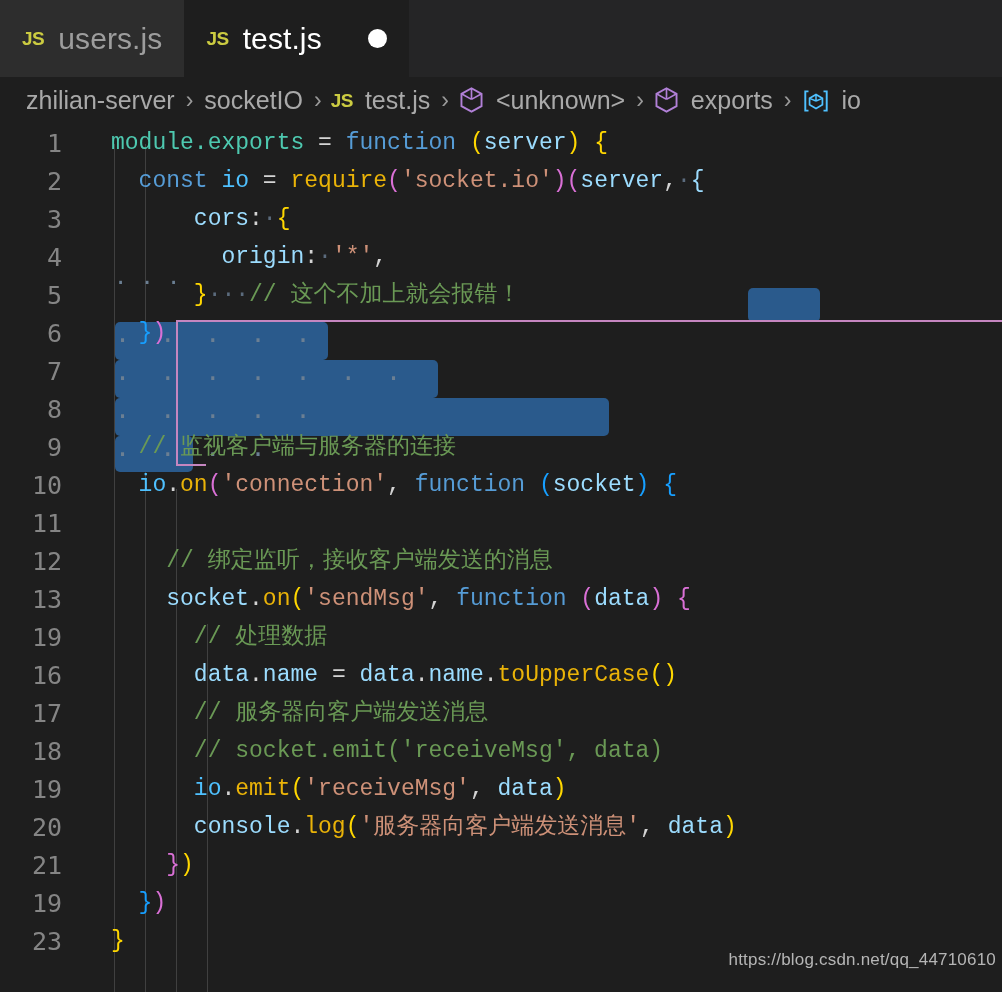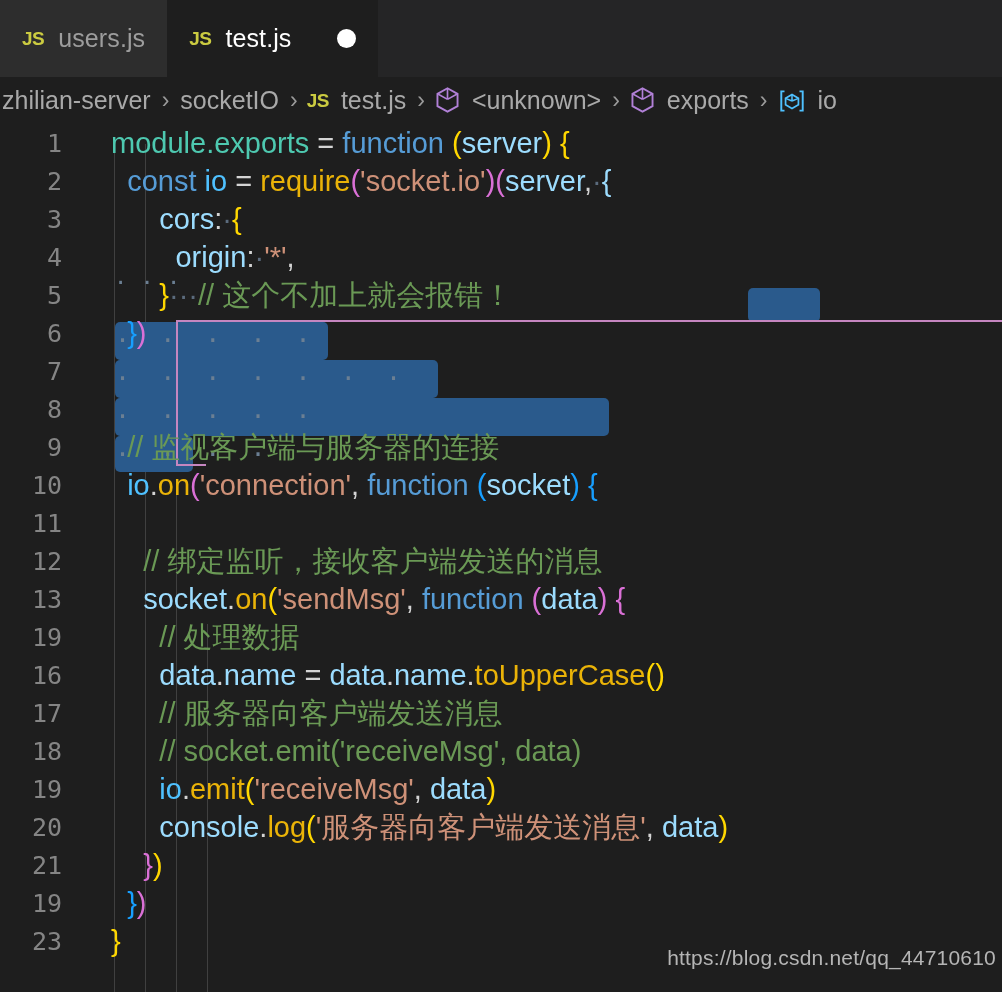--- a/index.html
+++ b/index.html
@@ -43,21 +43,21 @@
   }
   .tab-icon {
     font-weight: bold;
     font-size: 19px;
     color: #cbcb41;
     margin-right: 14px;
     letter-spacing: -0.5px;
     font-family: "Liberation Sans", sans-serif;
   }
   .tab-label {
-    font-size: 25px;
+    font-size: 30px;
     letter-spacing: 0.1px;
   }
   .tab-dirty {
     width: 19px;
     height: 19px;
     border-radius: 50%;
     background: #ffffff;
     margin-left: 46px;
     flex: none;
   }
@@ -65,21 +65,21 @@
     flex: 1;
     background: #252526;
   }
 
   
   .breadcrumb {
     height: 47px;
     background: #1e1e1e;
     display: flex;
     align-items: center;
-    padding-left: 0;
+    padding-left: 24px;
     font-size: 25px;
     color: #a9a9a9;
     white-space: nowrap;
     overflow: hidden;
   }
   .crumb {
     display: flex;
     align-items: center;
     cursor: pointer;
   }
@@ -125,25 +125,25 @@
     text-align: right;
     color: #858585;
     font-size: 25px;
     flex: none;
     font-family: "DejaVu Sans Mono", monospace;
     user-select: none;
   }
   .code {
     position: relative;
     margin-left: 49px;
-    font-size: 29px;
+    font-size: 23px;
     line-height: 38px;
     white-space: pre;
     flex: 1;
-    font-family: Liberation Sans, sans-serif;
+    font-family: Liberation Mono, monospace;
   }
 
   
   .guide {
     position: absolute;
     width: 1px;
     background: #404040;
     top: 0;
     z-index: 0;
   }
@@ -202,21 +202,21 @@
     position: absolute;
     height: 2px;
     background: #c586c0;
     z-index: 3;
   }
 
   .watermark {
     position: absolute;
     right: 6px;
     bottom: 22px;
-    font-size: 21px;
+    font-size: 17px;
     color: #b5b5b5;
     font-family: "Liberation Sans", sans-serif;
     letter-spacing: 0.2px;
     z-index: 10;
   }
 </style>
 </head>
 <body>
 
 <div class="tabbar">

